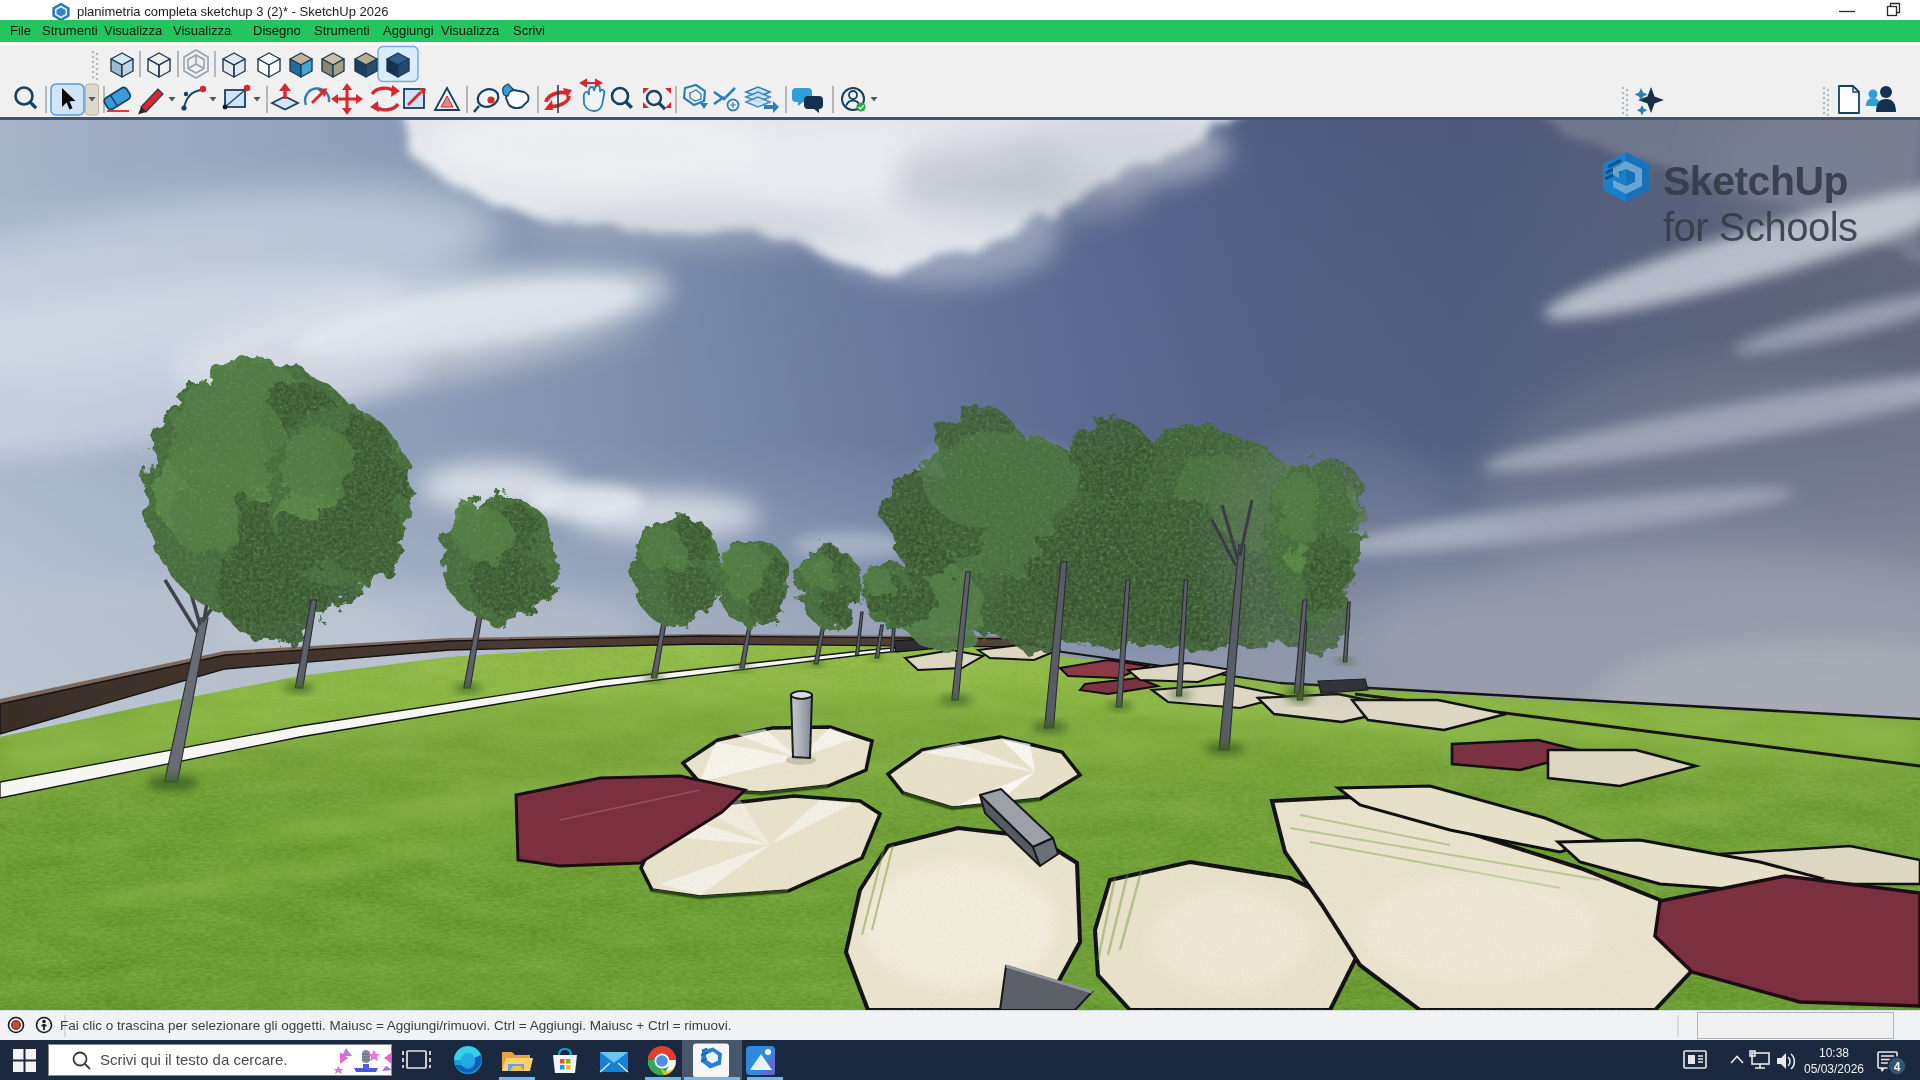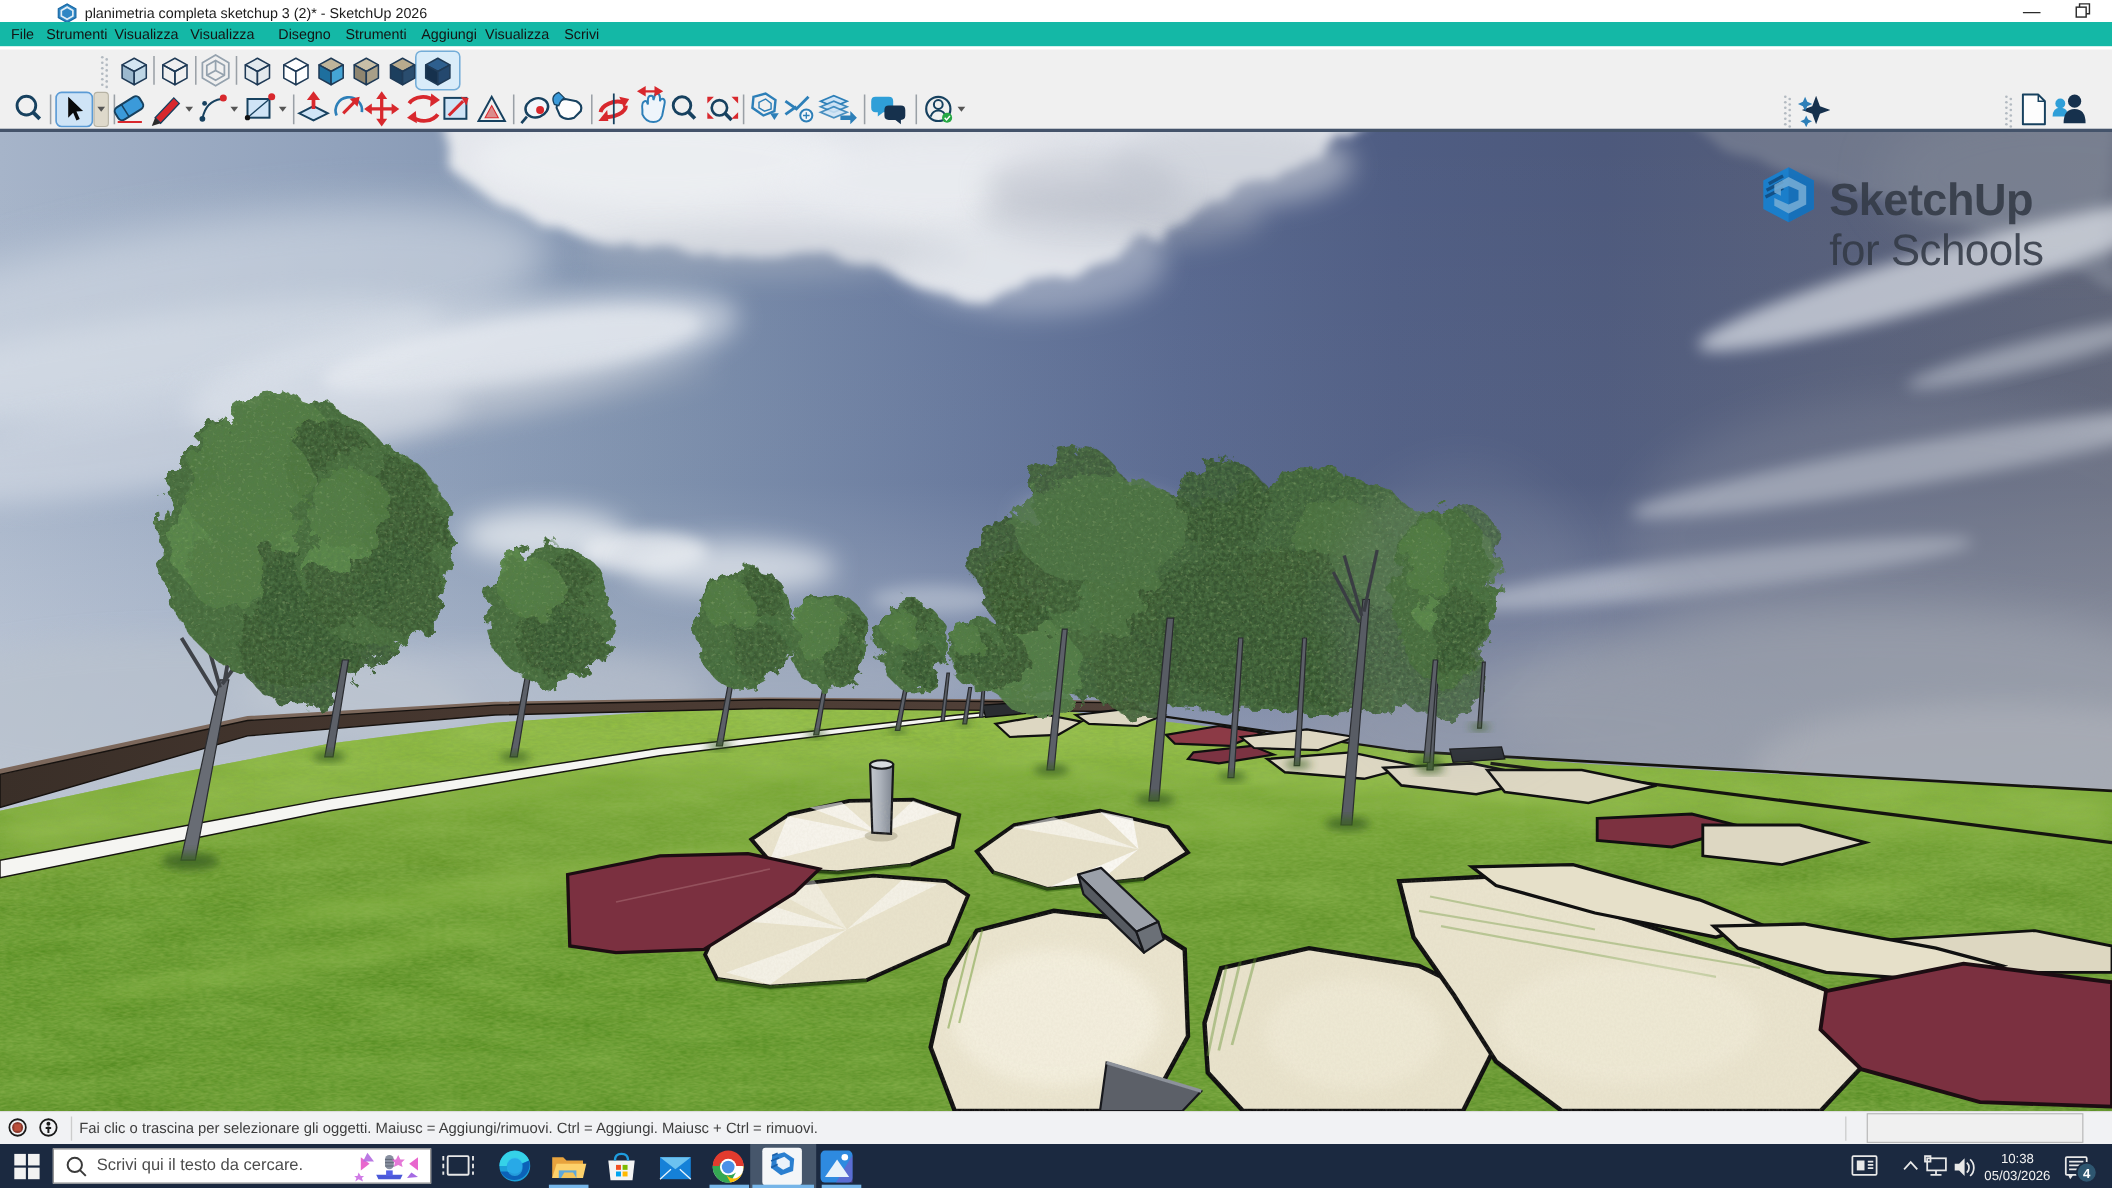--- a/index.html
+++ b/index.html
@@ -1,23 +1,23 @@
 <!DOCTYPE html>
 <html><head><meta charset="utf-8">
 <style>
 html,body{margin:0;padding:0;width:1920px;height:1080px;overflow:hidden;background:#fff;font-family:"Liberation Sans",sans-serif;}
 .abs{position:absolute;}
 #title{left:0;top:0;width:1920px;height:23px;background:#ffffff;margin-left:44px;}
 #ttxt{left:33px;top:4px;font-size:13px;color:#1c1c1c;}
-#menu{left:0;top:20px;width:1920px;height:22px;background:#14b8a6;}
+#menu{left:0;top:20px;width:1920px;height:22px;background:#22c55e;}
 .mi{position:absolute;top:3px;font-size:13px;color:#141414;}
 #tbar{left:0;top:45px;width:1920px;height:72px;background:#f0f0f0;}
 #vpline{left:0;top:117px;width:1920px;height:3px;background:#44536a;}
 #status{left:0;top:1010px;width:1920px;height:30px;background:#f1f2f4;border-top:1px solid #dcdcdc;box-sizing:border-box;}
-#stxt{left:72px;top:7px;font-size:13.5px;color:#3d3d3d;}
+#stxt{left:60px;top:7px;font-size:13.5px;color:#3d3d3d;}
 #task{left:0;top:1040px;width:1920px;height:40px;background:#1b2940;}
 #search{left:48px;top:1044px;width:344px;height:32px;background:#ffffff;border:1px solid #8a8a8a;box-sizing:border-box;}
 #sbtxt{left:40px;top:7px;font-size:15px;color:#4c4c4c;}
 .ul{position:absolute;top:1077px;height:3px;background:#76b5e8;}
 </style></head><body>
 <div id="title" class="abs">
 <svg class="abs" style="left:0;top:0" width="1920" height="23">
 <g stroke="#1c6aa6" stroke-width="1.1" fill="#2f86c4">
 <path d="M9,8 L17,3.5 L25,8 L25,16 L17,20.5 L9,16 Z"></path>
 <path d="M11,9 L17,5.5 L23,9 L23,15 L17,18.5 L11,15 Z" fill="#ffffff" stroke="none" opacity="0.85"></path>
@@ -701,21 +701,21 @@
 <svg class="abs" style="left:0;top:1040px" width="1920" height="40" viewBox="0 1040 1920 40">
 <rect x="682" y="1040" width="60" height="40" fill="#46566b"></rect>
 <g fill="#f2f2f2">
 <rect x="13" y="1049" width="10.5" height="10.5"></rect>
       <rect x="25.5" y="1049" width="10.5" height="10.5"></rect>
 <rect x="13" y="1061.5" width="10.5" height="10.5"></rect>
       <rect x="25.5" y="1061.5" width="10.5" height="10.5"></rect>
 </g>
 </svg>
 <div id="search" class="abs"></div>
-<div class="abs" id="sbwrap" style="left:48px;top:1044px;width:344px;height:24px;border-radius:14px;">
+<div class="abs" id="sbwrap" style="left:60px;top:1044px;width:344px;height:24px;border-radius:14px;">
 <svg class="abs" style="left:0;top:0" width="344" height="32">
 <circle cx="20" cy="15" r="6.5" fill="none" stroke="#3a3a3a" stroke-width="1.8"></circle>
 <line x1="24.5" y1="19.5" x2="30" y2="25" stroke="#3a3a3a" stroke-width="1.8"></line>
 <g transform="translate(272,0)">
 <path d="M8,8 L16,14 L8,20 Z" fill="#e557c8" opacity="0.9"></path>
 <path d="M14,4 L20,12 L10,12 Z" fill="#b36ae0" opacity="0.9"></path>
 <path d="M60,8 L52,14 L60,20 Z" fill="#e557c8" opacity="0.9"></path>
 <path d="M54,22 L60,26 L50,27 Z" fill="#9a5ae0" opacity="0.9"></path>
 <path d="M22,24 L46,24 L44,28 L24,28 Z" fill="#4a58d8"></path>
 <rect x="31" y="20" width="6" height="5" fill="#5560e8"></rect>

